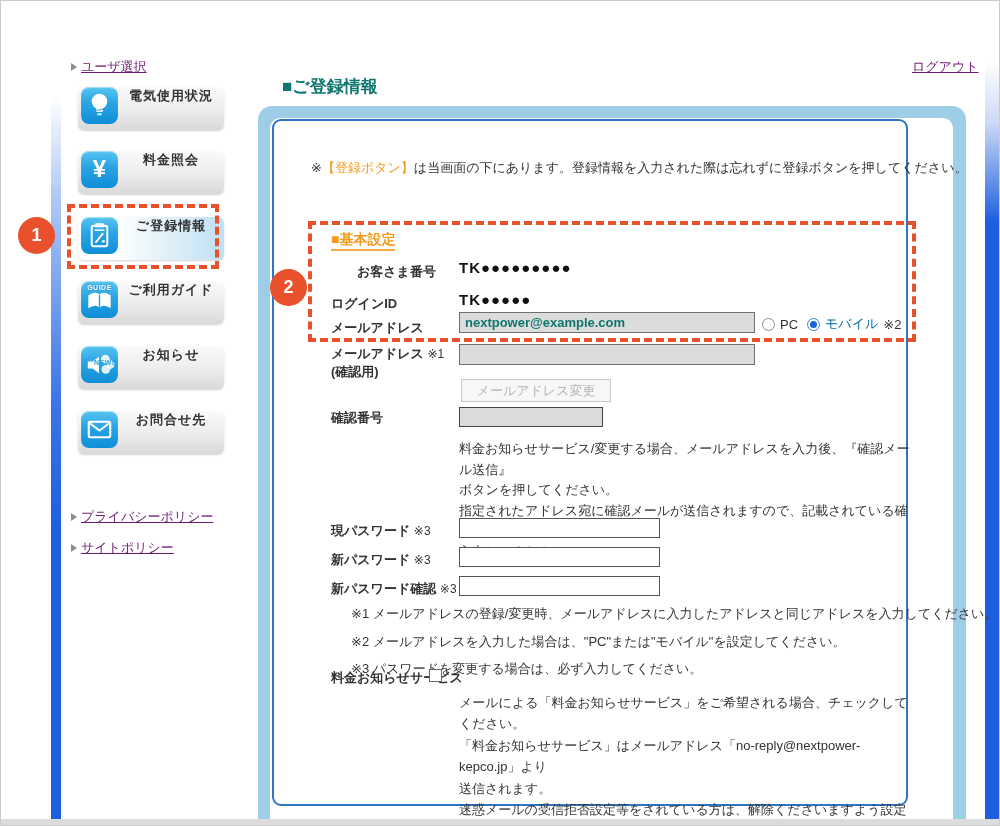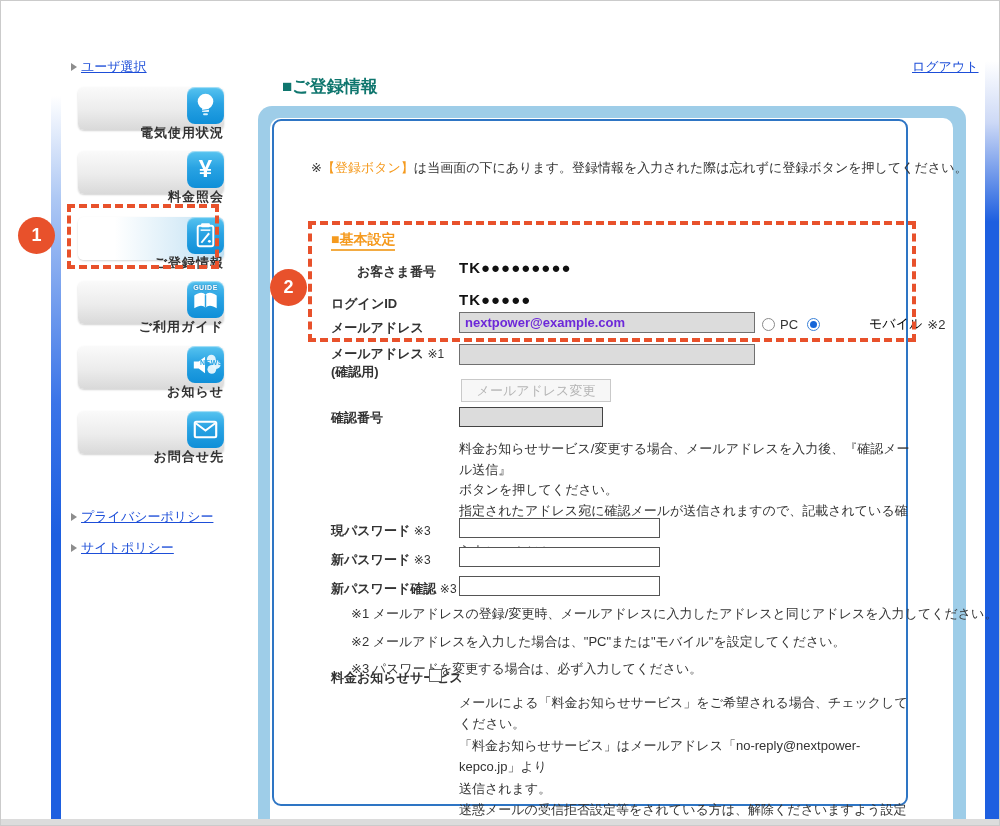--- a/index.html
+++ b/index.html
@@ -11,30 +11,30 @@
   
   .bar-left { position:absolute; left:50px; top:95px; width:10px; height:731px;
     background:linear-gradient(to bottom, rgba(255,255,255,0) 0%, #aec8f4 14%, #3a74e8 42%, #1d5fe0 60%, #1d5fe0 100%); }
   .bar-right { position:absolute; left:984px; top:60px; width:15px; height:766px;
     background:linear-gradient(to bottom, rgba(255,255,255,0) 0%, #cdd9f6 8%, #1d5fe0 21%, #1d5fe0 100%); }
   .bottom-strip { position:absolute; left:0; top:818px; width:1000px; height:8px; background:#dcdcdc; }
 
   
   .tri { display:inline-block; width:0; height:0; border-left:6px solid #8d8d8d;
          border-top:4px solid transparent; border-bottom:4px solid transparent; margin-right:4px; }
-  a.plain { color:#1d4ed8; text-decoration:underline; font-size:13px; cursor:pointer;font-family:Liberation Serif, serif; }
+  a.plain { color:#701a75; text-decoration:underline; font-size:13px; cursor:pointer;font-family:Liberation Serif, serif; }
   .user-select { position:absolute; left:70px; top:56px; }
   .logout { position:absolute; left:911px; top:57px; }
   .privacy { position:absolute; left:70px; top:506px; }
   .sitepolicy { position:absolute; left:70px; top:537px; }
 
   
   .side-btn { position:absolute; left:77px; width:146px; height:43px; border-radius:6px;
     background:linear-gradient(to bottom,#fafafa 0%,#ececec 55%,#d9d9d9 100%);
-    box-shadow:0 1px 2px rgba(0,0,0,0.18); display:flex; align-items:flex-end; cursor:pointer;flex-direction:column; }
+    box-shadow:0 1px 2px rgba(0,0,0,0.18); display:flex; align-items:flex-start; cursor:pointer; }
   .side-btn.selected { background:linear-gradient(to right,#ffffff 25%,#bfe0f3 100%); }
   .side-icon { position:relative; width:37px; height:37px; margin-left:3px; border-radius:8px; flex:0 0 auto;
     background:linear-gradient(to bottom,#58c4f0 0%,#29a3e3 45%,#0f8fd8 100%);
     box-shadow:inset 0 1px 1px rgba(255,255,255,.5); }
   .side-icon svg { position:absolute; left:0; top:0; width:100%; height:100%; }
   .side-label { flex:1; text-align:center; font-size:13px; font-weight:bold; color:#333; letter-spacing:1px; }
   .icon-glyph { position:absolute; width:100%; text-align:center; top:4px; color:#fff; font-weight:bold; font-size:24px; }
   .icon-badge { position:absolute; width:100%; text-align:center; top:3px; color:#fff; font-weight:bold;
                 font-size:7px; letter-spacing:.5px; text-shadow:0 0 2px rgba(0,60,120,.6); }
   .icon-badge.news { top:13px; left:6px; }
@@ -57,21 +57,21 @@
   .notice .hl { color:#f59a1e; }
 
   .sec-heading { position:absolute; left:330px; top:230px; font-size:14px; font-weight:bold; color:#f59a1e;
     border-bottom:2px solid #f3ab42; }
 
   .flabel { position:absolute; left:330px; font-size:13px; font-weight:bold; color:#333; white-space:nowrap; }
   .fnote { font-weight:normal; font-size:12px; }
   .fvalue { position:absolute; left:458px; font-size:15px; font-weight:bold; color:#111; letter-spacing:1px; white-space:nowrap; }
 
   input.txt { position:absolute; left:458px; border:1px solid #707070; background:#dcdcdc;
-    font-family:inherit; font-size:13px; font-weight:bold; color:#6d28d9; padding:2px 5px; }
+    font-family:inherit; font-size:13px; font-weight:bold; color:#0f766e; padding:2px 5px; }
   input.txt.white { background:#fff; border:1px solid #555; font-weight:normal; }
   input.txt.dark-border { border:1px solid #444; }
 
   .radio-group { position:absolute; left:761px; top:314px; display:flex; align-items:center; gap:5px;
     font-size:13px; color:#333; }
   .radio { width:13px; height:13px; border-radius:50%; background:#fff; border:1px solid #8a8a8a;
     display:inline-block; position:relative; cursor:pointer; }
   .radio.checked { border:1px solid #3b82d8; }
   .radio.checked::after { content:""; position:absolute; left:2px; top:2px; width:7px; height:7px;
     border-radius:50%; background:#1565d8; }
@@ -189,21 +189,21 @@
 
   <div class="flabel" style="top:294px;">ログインID</div>
   <div class="fvalue" style="top:290px;">TK●●●●●</div>
 
   <div class="flabel" style="top:318px;">メールアドレス</div>
   <input class="txt" style="top: 311px; width: 296px; height: 21px;" value="nextpower@example.com">
   <div class="radio-group">
     <span class="radio"></span>
       <span>PC</span>
     <span class="radio checked" style="margin-left:4px;"></span>
-      <span style="color:#000000;margin-left:44px;">モバイル</span>
+      <span style="color:#0369a1;">モバイル</span>
     <span>※2</span>
   </div>
 
   <div class="flabel" style="top:344px;">
     <span>メールアドレス</span> <span class="fnote">※1</span>
   </div>
   <div class="flabel" style="top:362px;">(確認用)</div>
   <input class="txt" style="top: 343px; width: 296px; height: 21px;">
 
   <div class="btn-disabled">メールアドレス変更</div>

